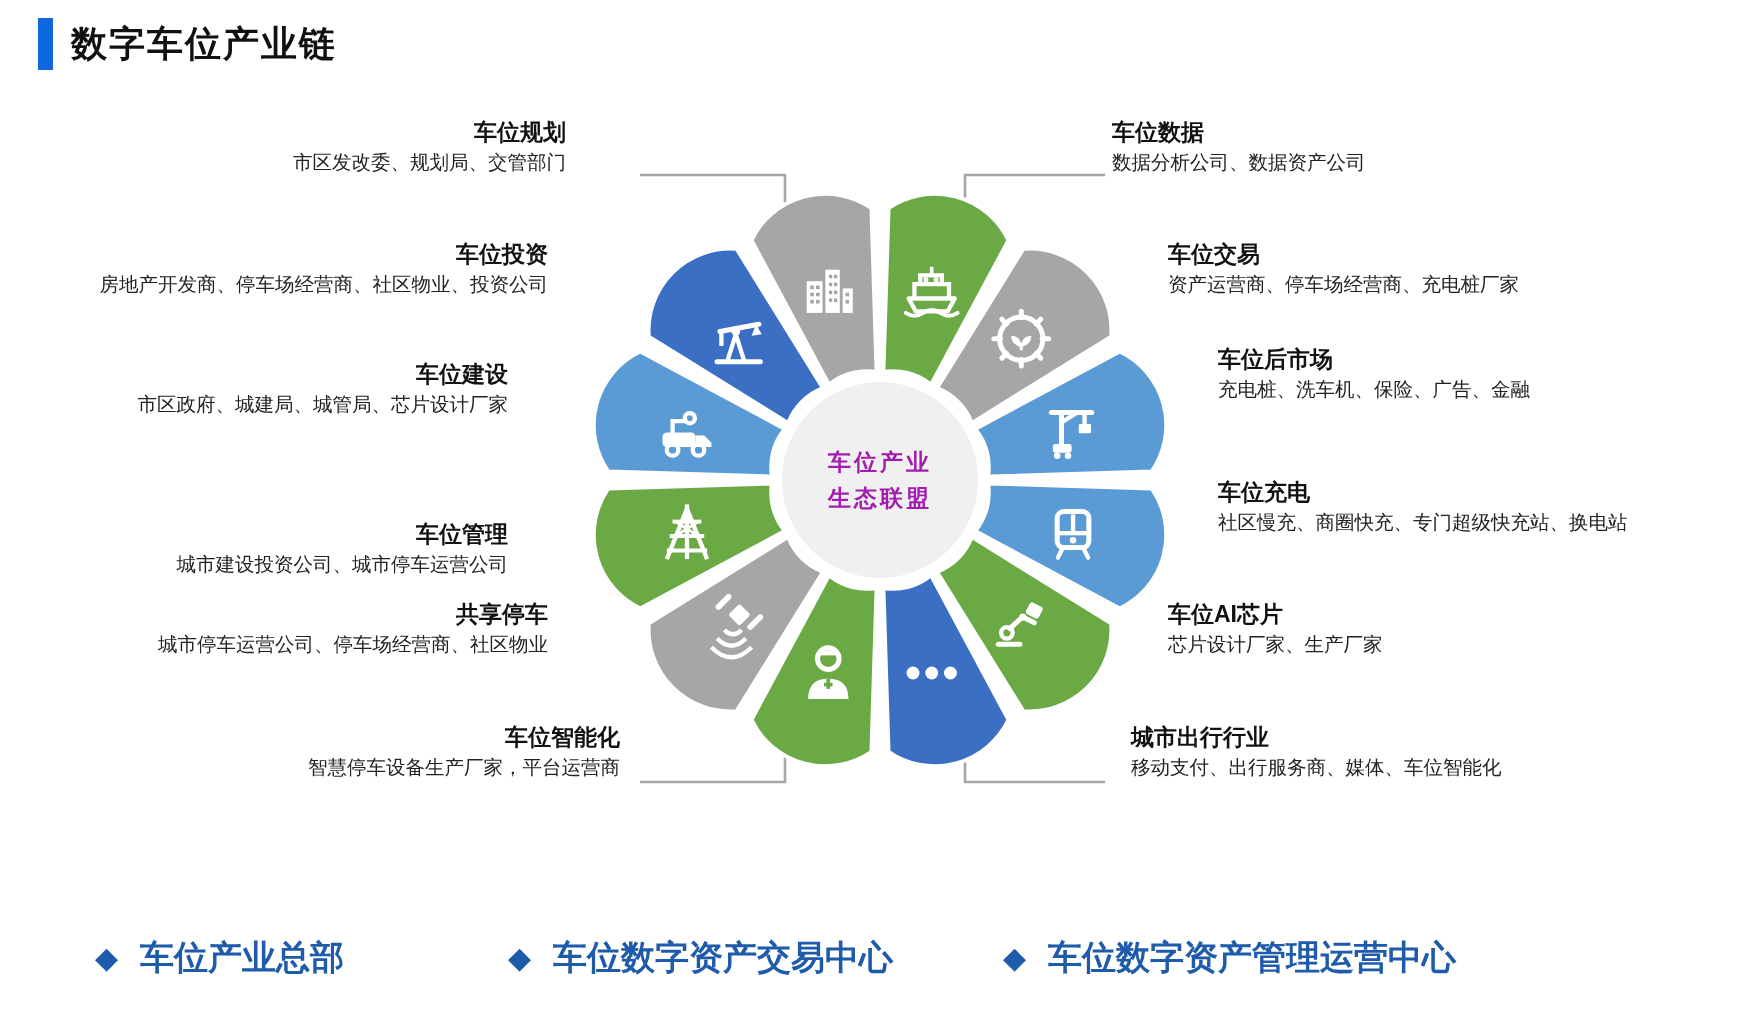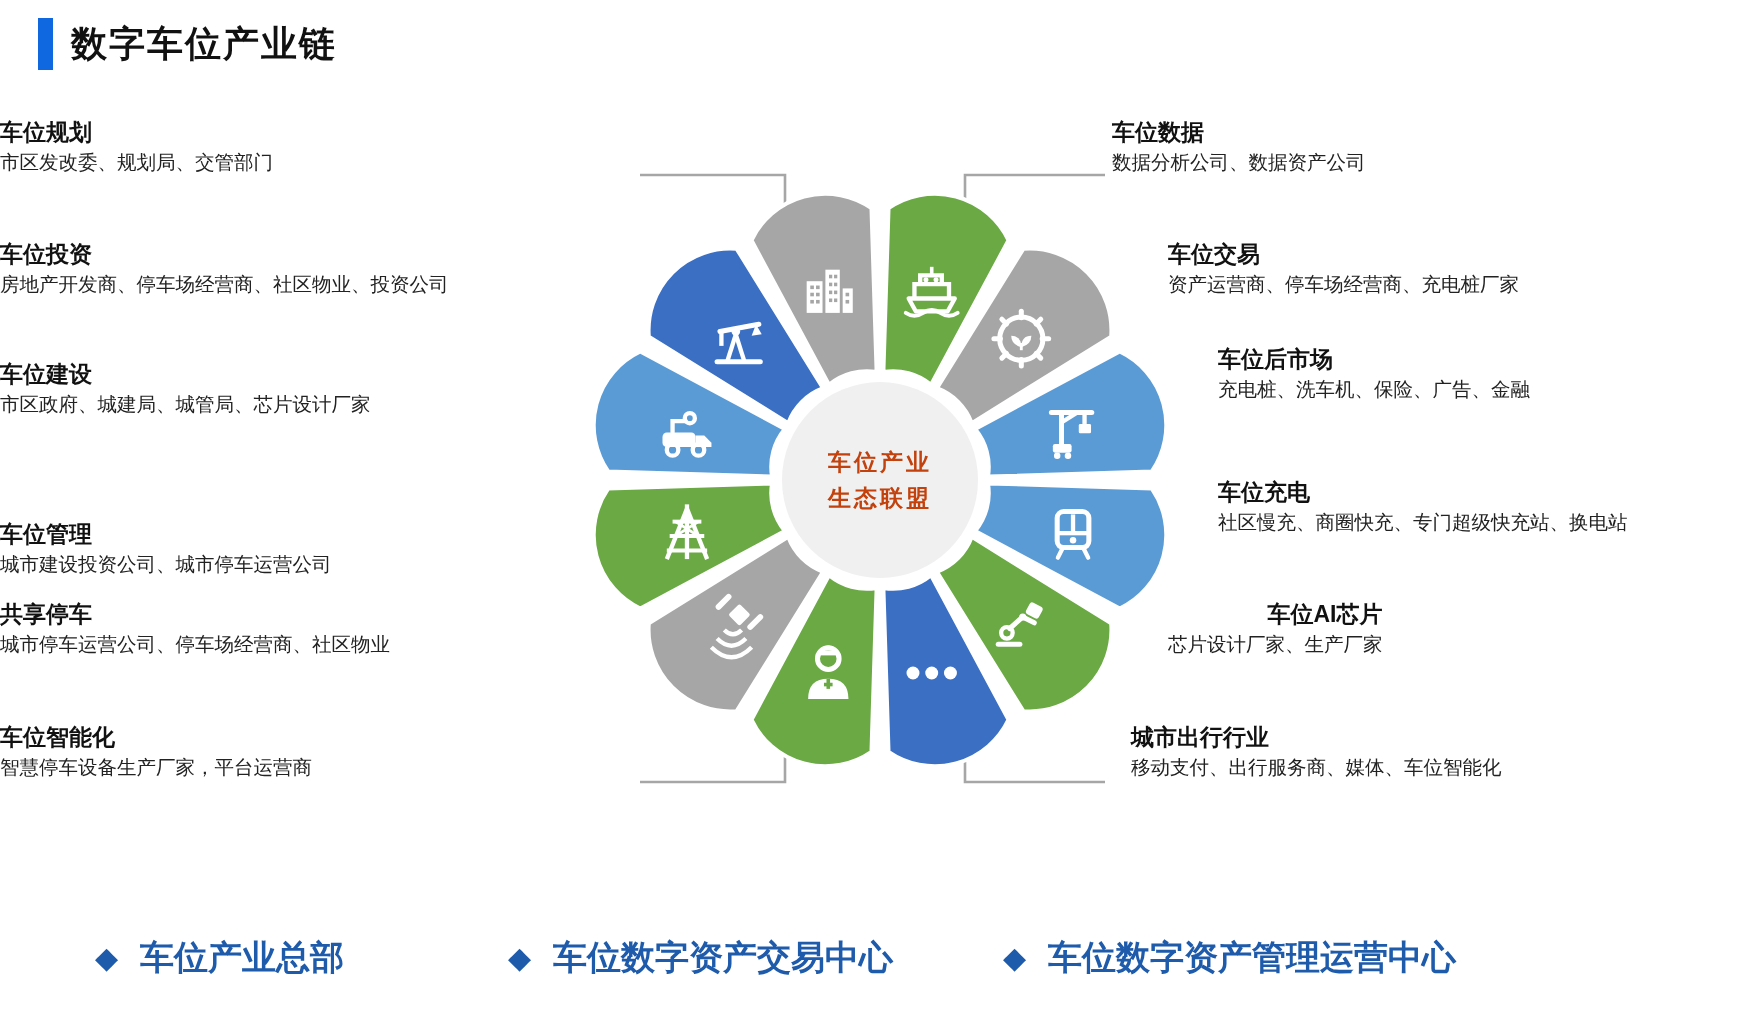--- a/index.html
+++ b/index.html
@@ -10,30 +10,30 @@
   }
   
   #header{position:absolute;left:38px;top:18px;display:flex;align-items:center;gap:18px;}
   #title-bar{width:15px;height:52px;background:#1068e0;}
   #title-text{font-size:36px;font-weight:bold;color:#111;letter-spacing:2px;line-height:1;}
 
   
   #flower{position:absolute;left:500px;top:160px;width:760px;height:640px;}
   #flower svg{display:block;width:760px;height:640px;overflow:visible;}
   #hub-text{position:absolute;left:50%;top:50%;transform:translate(-50%,-50%);
-    text-align:center;color:#c2410c;font-weight:bold;font-size:23px;line-height:1.55;
+    text-align:center;color:#a21caf;font-weight:bold;font-size:23px;line-height:1.55;
     letter-spacing:3px;font-family:"DejaVu Serif","Liberation Serif",serif;pointer-events:none;}
 
   
   .lbl{position:absolute;}
   .lbl .t{font-size:23px;font-weight:bold;color:#111;line-height:1.25;white-space:nowrap;}
   .lbl .s{font-size:19.5px;color:#222;line-height:1.3;white-space:nowrap;margin-top:3px;}
   .lbl.right{text-align:left;}
   .lbl.left{text-align:right;}
-  .lbl.left .t,.lbl.left .s{text-align:left;}
+  .lbl.left .t,.lbl.left .s{text-align:right;}
 
   
   #connectors{position:absolute;left:0;top:0;width:1751px;height:1028px;pointer-events:none;}
 
   
   #footer{position:absolute;left:0;top:918px;width:1751px;height:80px;
     display:flex;align-items:center;}
   .foot-item{display:flex;align-items:center;color:#1f5bab;font-weight:bold;font-size:34px;white-space:nowrap;}
   .foot-item .dia{font-size:30px;margin-right:22px;line-height:1;}
   #foot1{position:absolute;left:95px;}
@@ -289,21 +289,21 @@
   <div class="s">资产运营商、停车场经营商、充电桩厂家</div>
 </div>
 <div class="lbl right" style="left:1218px;top:345px;">
   <div class="t">车位后市场</div>
   <div class="s">充电桩、洗车机、保险、广告、金融</div>
 </div>
 <div class="lbl right" style="left:1218px;top:478px;">
   <div class="t">车位充电</div>
   <div class="s">社区慢充、商圈快充、专门超级快充站、换电站</div>
 </div>
-<div class="lbl right" style="left:1168px;top:600px;text-align:right;">
+<div class="lbl right" style="left:1168px;top:600px;">
   <div class="t">车位AI芯片</div>
   <div class="s">芯片设计厂家、生产厂家</div>
 </div>
 <div class="lbl right" style="left:1112px;top:723px;margin-left:19px;">
   <div class="t">城市出行行业</div>
   <div class="s">移动支付、出行服务商、媒体、车位智能化</div>
 </div>
 
 <div id="footer">
   <div class="foot-item" id="foot1">

